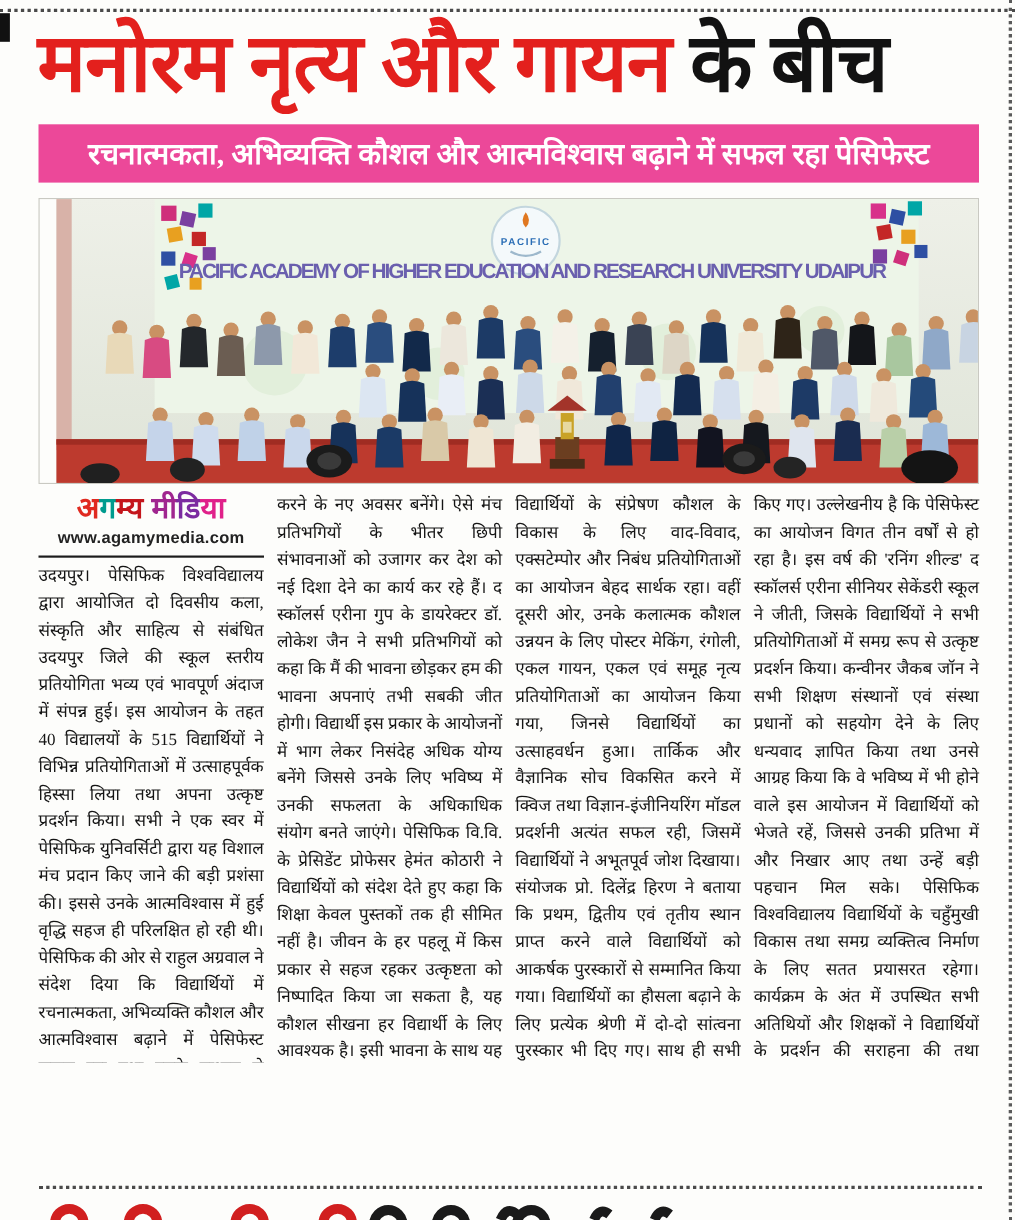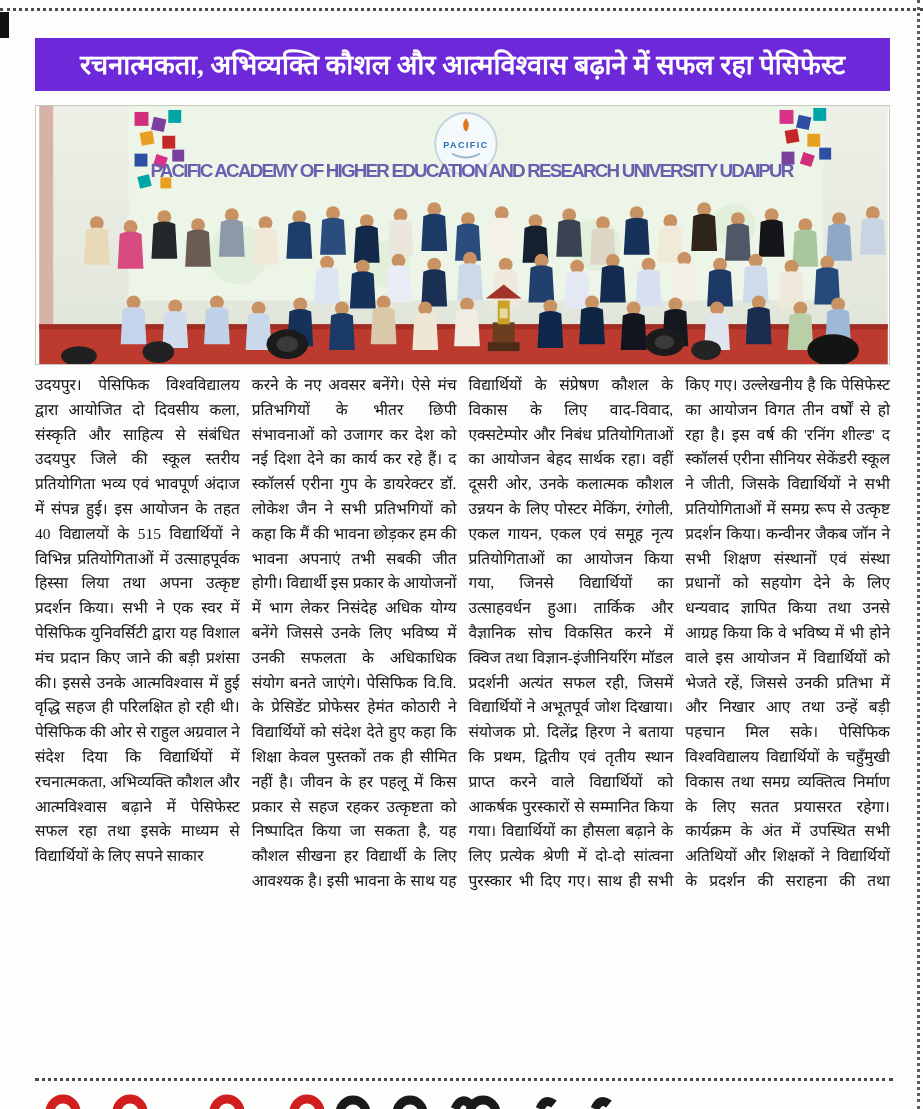--- a/index.html
+++ b/index.html
@@ -17,26 +17,26 @@
 
   
   .headline{padding:22px 30px 0 34px;font-weight:700;line-height:1.02;
     letter-spacing:-1px;}
   .hl-line{font-size:74px;white-space:nowrap;font-weight:700;}
   .hl-red{color:#e3201d;}
   .hl-black{color:#121212;}
   .hl-line2{margin-top:6px;}
 
   
-  .subhead{margin:16px 33px 0 35px;background:#6d28d9;color:#ffffff;
+  .subhead{margin:16px 33px 0 35px;background:#ec4899;color:#ffffff;
     text-align:center;font-size:27px;font-weight:700;padding:7px 4px 9px;}
 
   
   .photo-wrap{margin:14px 33px 0 35px;width:855px;height:260px;
-    border:1px solid #c9c9c2;box-sizing:border-box;overflow:hidden;}
+    border:1px solid #c9c9c2;box-sizing:border-box;overflow:hidden;padding-left:12px;}
   .photo-wrap svg{display:block;}
 
   
   .article{display:flex;gap:12px;padding:8px 33px 0 35px;height:518px;overflow:hidden;}
   .col{flex:1;min-width:0;font-size:15.5px;line-height:1.6;text-align:justify;
     color:#141414;}
   .src-box{text-align:center;border-bottom:2px solid #1c1c1c;
     padding-bottom:3px;margin-bottom:5px;}
   .src-logo{font-size:27px;font-weight:700;line-height:1.1;
     font-family:"Liberation Sans","DejaVu Sans",sans-serif;}
@@ -54,20 +54,21 @@
 </head>
 <body>
 
 <div class="page">
 
   <div class="top-dotted"></div>
   <div class="corner-mark"></div>
   <div class="right-dotted"></div>
 
   <div class="headline">
+    <div class="hl-line"><span class="hl-red">मनोरम नृत्य और गायन</span><span class="hl-black"> के बीच</span></div>
   </div>
 
   <div class="subhead">रचनात्मकता, अभिव्यक्ति कौशल और आत्मविश्वास बढ़ाने में सफल रहा पेसिफेस्ट</div>
 
   <div class="photo-wrap">
     <svg width="855" height="258" viewBox="0 0 855 260">
       <defs>
         <g id="prs">
           <circle cx="0" cy="0" r="7" fill="#c99263"></circle>
           <path d="M-11,7 Q0,2 11,7 L13,42 L-13,42 Z" fill="currentColor"></path>
@@ -203,20 +204,24 @@
           <ellipse cx="630" cy="238" rx="10" ry="7" fill="#3a3a3a"></ellipse>
         <ellipse cx="672" cy="246" rx="15" ry="10" fill="#242424"></ellipse>
         <ellipse cx="800" cy="246" rx="26" ry="16" fill="#141414"></ellipse>
         <ellipse cx="40" cy="252" rx="18" ry="10" fill="#202020"></ellipse>
       </g>
     </svg>
   </div>
 
   <div class="article">
     <div class="col">
+      <div class="src-box">
+        <div class="src-logo"><span class="lg1">अ</span><span class="lg2">ग</span><span class="lg3">म्य </span><span class="lg4">मी</span><span class="lg5">डि</span><span class="lg6">या</span></div>
+        <div class="src-site">www.agamymedia.com</div>
+      </div>
       <span class="dateline">उदयपुर।</span><span> पेसिफिक विश्वविद्यालय द्वारा आयोजित दो दिवसीय कला, संस्कृति और साहित्य से संबंधित उदयपुर जिले की स्कूल स्तरीय प्रतियोगिता भव्य एवं भावपूर्ण अंदाज में संपन्न हुई। इस आयोजन के तहत 40 विद्यालयों के 515 विद्यार्थियों ने विभिन्न प्रतियोगिताओं में उत्साहपूर्वक हिस्सा लिया तथा अपना उत्कृष्ट प्रदर्शन किया। सभी ने एक स्वर में पेसिफिक युनिवर्सिटी द्वारा यह विशाल मंच प्रदान किए जाने की बड़ी प्रशंसा की। इससे उनके आत्मविश्वास में हुई वृद्धि सहज ही परिलक्षित हो रही थी। पेसिफिक की ओर से राहुल अग्रवाल ने संदेश दिया कि विद्यार्थियों में रचनात्मकता, अभिव्यक्ति कौशल और आत्मविश्वास बढ़ाने में पेसिफेस्ट सफल रहा तथा इसके माध्यम से विद्यार्थियों के लिए सपने साकार</span>
     </div>
     <div class="col"><span>करने के नए अवसर बनेंगे। ऐसे मंच प्रतिभगियों के भीतर छिपी संभावनाओं को उजागर कर देश को नई दिशा देने का कार्य कर रहे हैं। द स्कॉलर्स एरीना गुप के डायरेक्टर डॉ. लोकेश जैन ने सभी प्रतिभगियों को कहा कि मैं की भावना छोड़कर हम की भावना अपनाएं तभी सबकी जीत होगी। विद्यार्थी इस प्रकार के आयोजनों में भाग लेकर निसंदेह अधिक योग्य बनेंगे जिससे उनके लिए भविष्य में उनकी सफलता के अधिकाधिक संयोग बनते जाएंगे। पेसिफिक वि.वि. के प्रेसिडेंट प्रोफेसर हेमंत कोठारी ने विद्यार्थियों को संदेश देते हुए कहा कि शिक्षा केवल पुस्तकों तक ही सीमित नहीं है। जीवन के हर पहलू में किस प्रकार से सहज रहकर उत्कृष्टता को निष्पादित किया जा सकता है, यह कौशल सीखना हर विद्यार्थी के लिए आवश्यक है। इसी भावना के साथ यह आयोजन किया गया, जो पूर्णतः सफल रहा।</span></div>
     <div class="col"><span>विद्यार्थियों के संप्रेषण कौशल के विकास के लिए वाद-विवाद, एक्सटेम्पोर और निबंध प्रतियोगिताओं का आयोजन बेहद सार्थक रहा। वहीं दूसरी ओर, उनके कलात्मक कौशल उन्नयन के लिए पोस्टर मेकिंग, रंगोली, एकल गायन, एकल एवं समूह नृत्य प्रतियोगिताओं का आयोजन किया गया, जिनसे विद्यार्थियों का उत्साहवर्धन हुआ। तार्किक और वैज्ञानिक सोच विकसित करने में क्विज तथा विज्ञान-इंजीनियरिंग मॉडल प्रदर्शनी अत्यंत सफल रही, जिसमें विद्यार्थियों ने अभूतपूर्व जोश दिखाया। संयोजक प्रो. दिलेंद्र हिरण ने बताया कि प्रथम, द्वितीय एवं तृतीय स्थान प्राप्त करने वाले विद्यार्थियों को आकर्षक पुरस्कारों से सम्मानित किया गया। विद्यार्थियों का हौसला बढ़ाने के लिए प्रत्येक श्रेणी में दो-दो सांत्वना पुरस्कार भी दिए गए। साथ ही सभी प्रतिभागियों को प्रमाण पत्र (सर्टिफिकेट) प्रदान</span></div>
     <div class="col"><span>किए गए। उल्लेखनीय है कि पेसिफेस्ट का आयोजन विगत तीन वर्षों से हो रहा है। इस वर्ष की 'रनिंग शील्ड' द स्कॉलर्स एरीना सीनियर सेकेंडरी स्कूल ने जीती, जिसके विद्यार्थियों ने सभी प्रतियोगिताओं में समग्र रूप से उत्कृष्ट प्रदर्शन किया। कन्वीनर जैकब जॉन ने सभी शिक्षण संस्थानों एवं संस्था प्रधानों को सहयोग देने के लिए धन्यवाद ज्ञापित किया तथा उनसे आग्रह किया कि वे भविष्य में भी होने वाले इस आयोजन में विद्यार्थियों को भेजते रहें, जिससे उनकी प्रतिभा में और निखार आए तथा उन्हें बड़ी पहचान मिल सके। पेसिफिक विश्वविद्यालय विद्यार्थियों के चहुँमुखी विकास तथा समग्र व्यक्तित्व निर्माण के लिए सतत प्रयासरत रहेगा। कार्यक्रम के अंत में उपस्थित सभी अतिथियों और शिक्षकों ने विद्यार्थियों के प्रदर्शन की सराहना की तथा आयोजन को अत्यंत सफल बताया।</span></div>
   </div>
 
   <div class="bottom-dotted"></div>
 
   <div class="next-crop">

